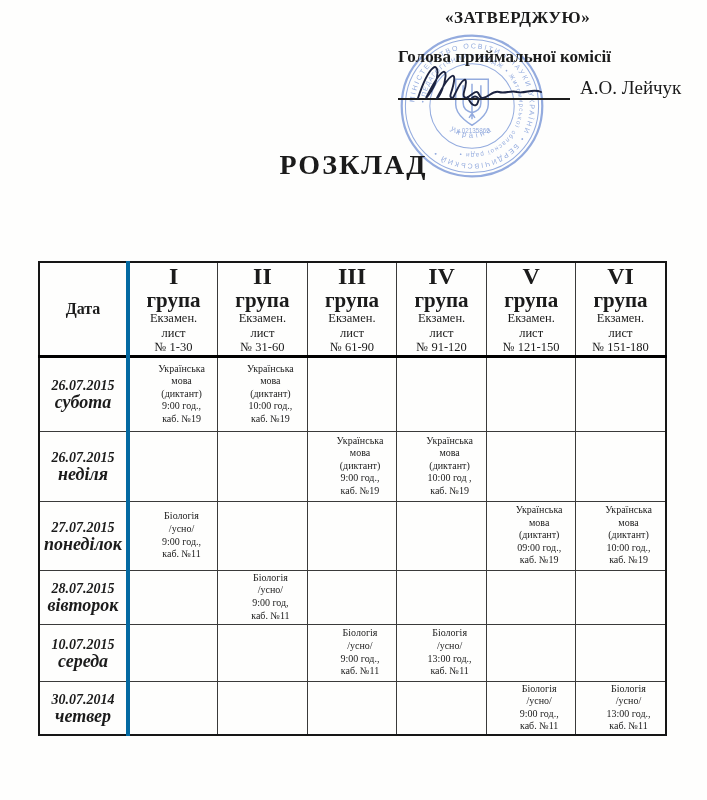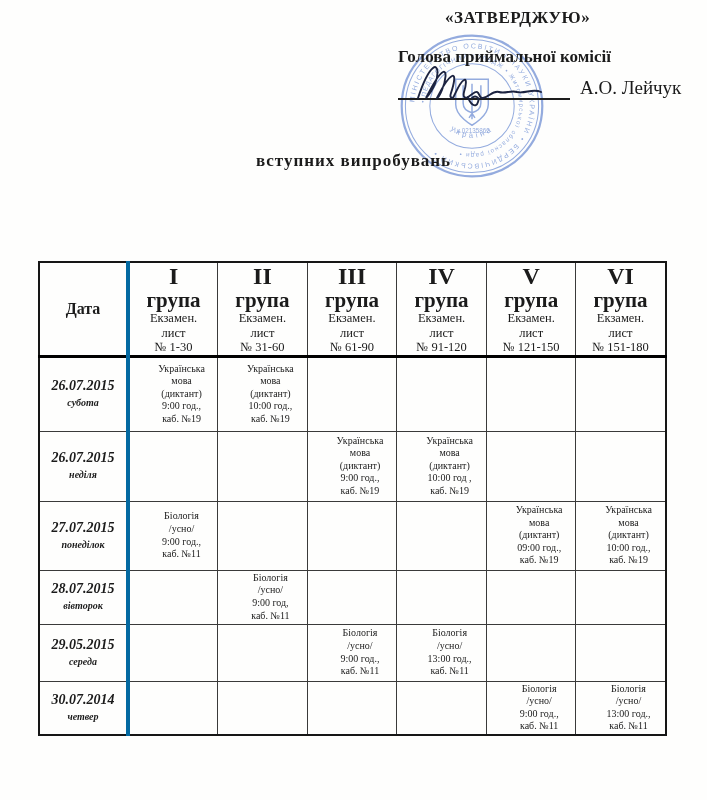--- a/index.html
+++ b/index.html
@@ -29,21 +29,21 @@
   .schedule th, .schedule td {
     border:1px solid #3a3a3a; padding:0; text-align:center; vertical-align:middle;
     font-weight:normal; overflow:hidden;
   }
   .schedule thead th { border-bottom:3px solid #000; }
   .schedule .datehead, .schedule .datecell { border-right:4px solid #0369a1; }
   .numeral   { font-size:24px; font-weight:bold; line-height:25px; padding-top:1px; }
   .groupword { font-size:21px; font-weight:bold; line-height:22px; }
   .smallline { font-size:12.5px; line-height:14.5px; }
   .date-line { font-size:14px;   font-weight:bold; font-style:italic; line-height:17px; }
-  .day-line  { font-size:10px; font-weight:bold; font-style:italic; line-height:17px; }
+  .day-line  { font-size:18px; font-weight:bold; font-style:italic; line-height:17px; }
   .celltext  { font-size:10px; line-height:1.26; white-space:pre-line;margin-left:16px; }
 </style>
 </head>
 <body>
 
 <svg class="stamp-svg" viewBox="0 0 200 200">
   <defs>
     <path id="ringO" d="M 22 100 A 78 78 0 1 1 178 100 A 78 78 0 1 1 22 100"></path>
     <path id="ringI" d="M 36 100 A 64 64 0 1 1 164 100 A 64 64 0 1 1 36 100"></path>
     <path id="arcB" d="M 57 100 A 43 43 0 0 0 143 100"></path>
@@ -73,21 +73,21 @@
              C30,36 36,26 40,24 C44,22 42,32 39,41 C38,44 38,46 41,46
              C45,38 48,30 52,28 C55,26 54,34 52,40 C51,44 52,47 56,45
              C60,43 63,39 65,40 C68,41 67,47 71,46 C77,45 81,38 87,40
              C93,42 99,38 105,40 C113,42 121,36 129,40"></path>
     <path d="M56,45 C58,52 64,57 66,50 C68,45 63,43 60,46"></path>
   </g>
 </svg>
 <div class="signatory">А.О. Лейчук</div>
 
 <div class="title-block">
-  <div class="title-2">вступних випробувань</div>
+  <div class="title-1">РОЗКЛАД</div>
 </div>
 
 <table class="schedule" id="schedule">
     <colgroup>
       <col style="width: 89px;">
       <col style="width: 89.6px;">
       <col style="width: 89.6px;">
       <col style="width: 89.6px;">
       <col style="width: 89.6px;">
       <col style="width: 89.6px;">
@@ -262,21 +262,21 @@
         </td>
         <td>
           <div class="celltext"></div>
         </td>
         <td>
           <div class="celltext"></div>
         </td>
       </tr>
       <tr style="height: 57px;">
         <td class="datecell">
-          <div class="date-line">29.05.2015</div>
+          <div class="date-line">10.07.2015</div>
           <div class="day-line">середа</div>
         </td>
         <td>
           <div class="celltext"></div>
         </td>
         <td>
           <div class="celltext"></div>
         </td>
         <td>
           <div class="celltext">Біологія

